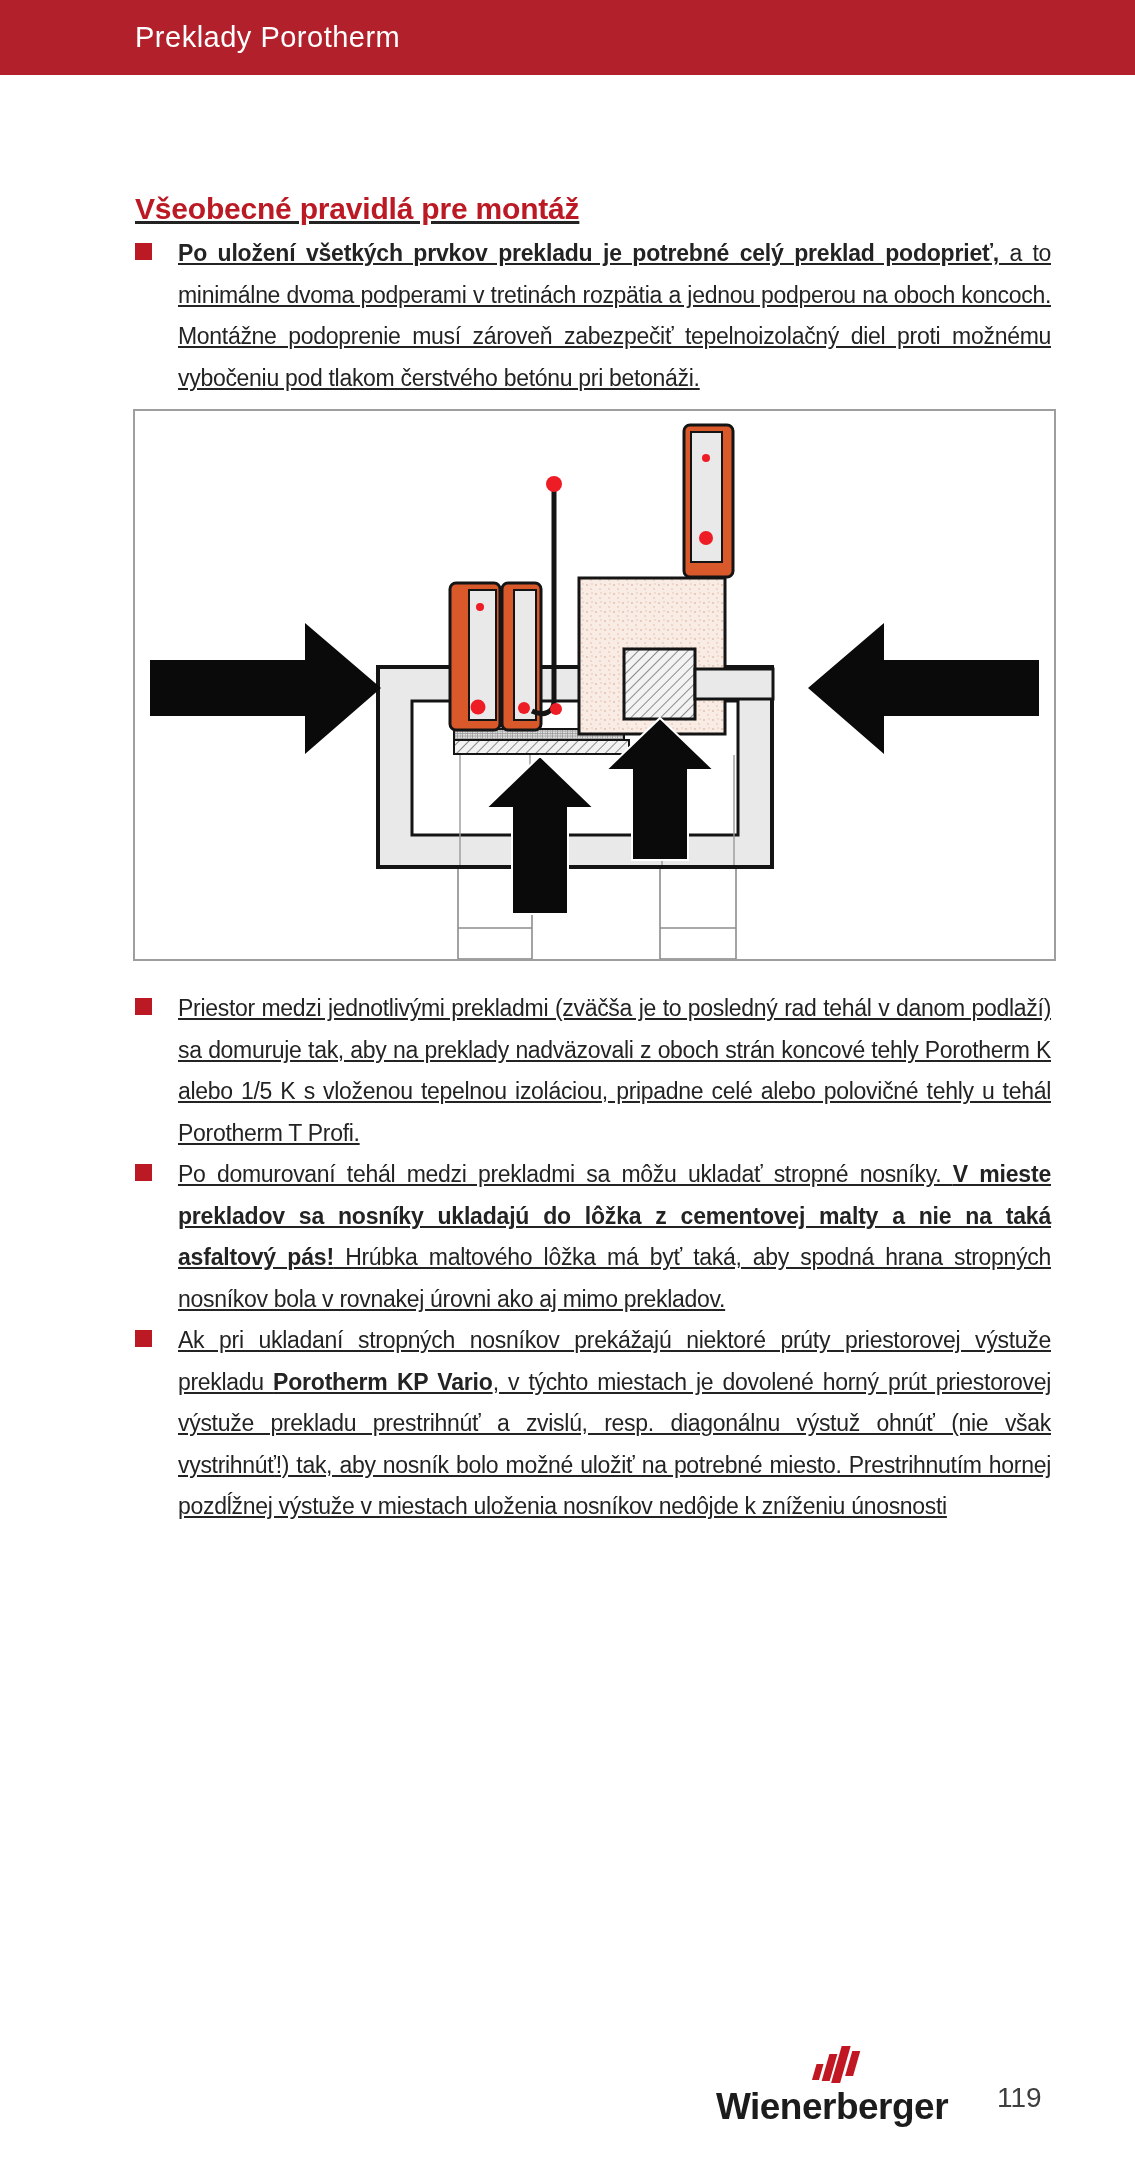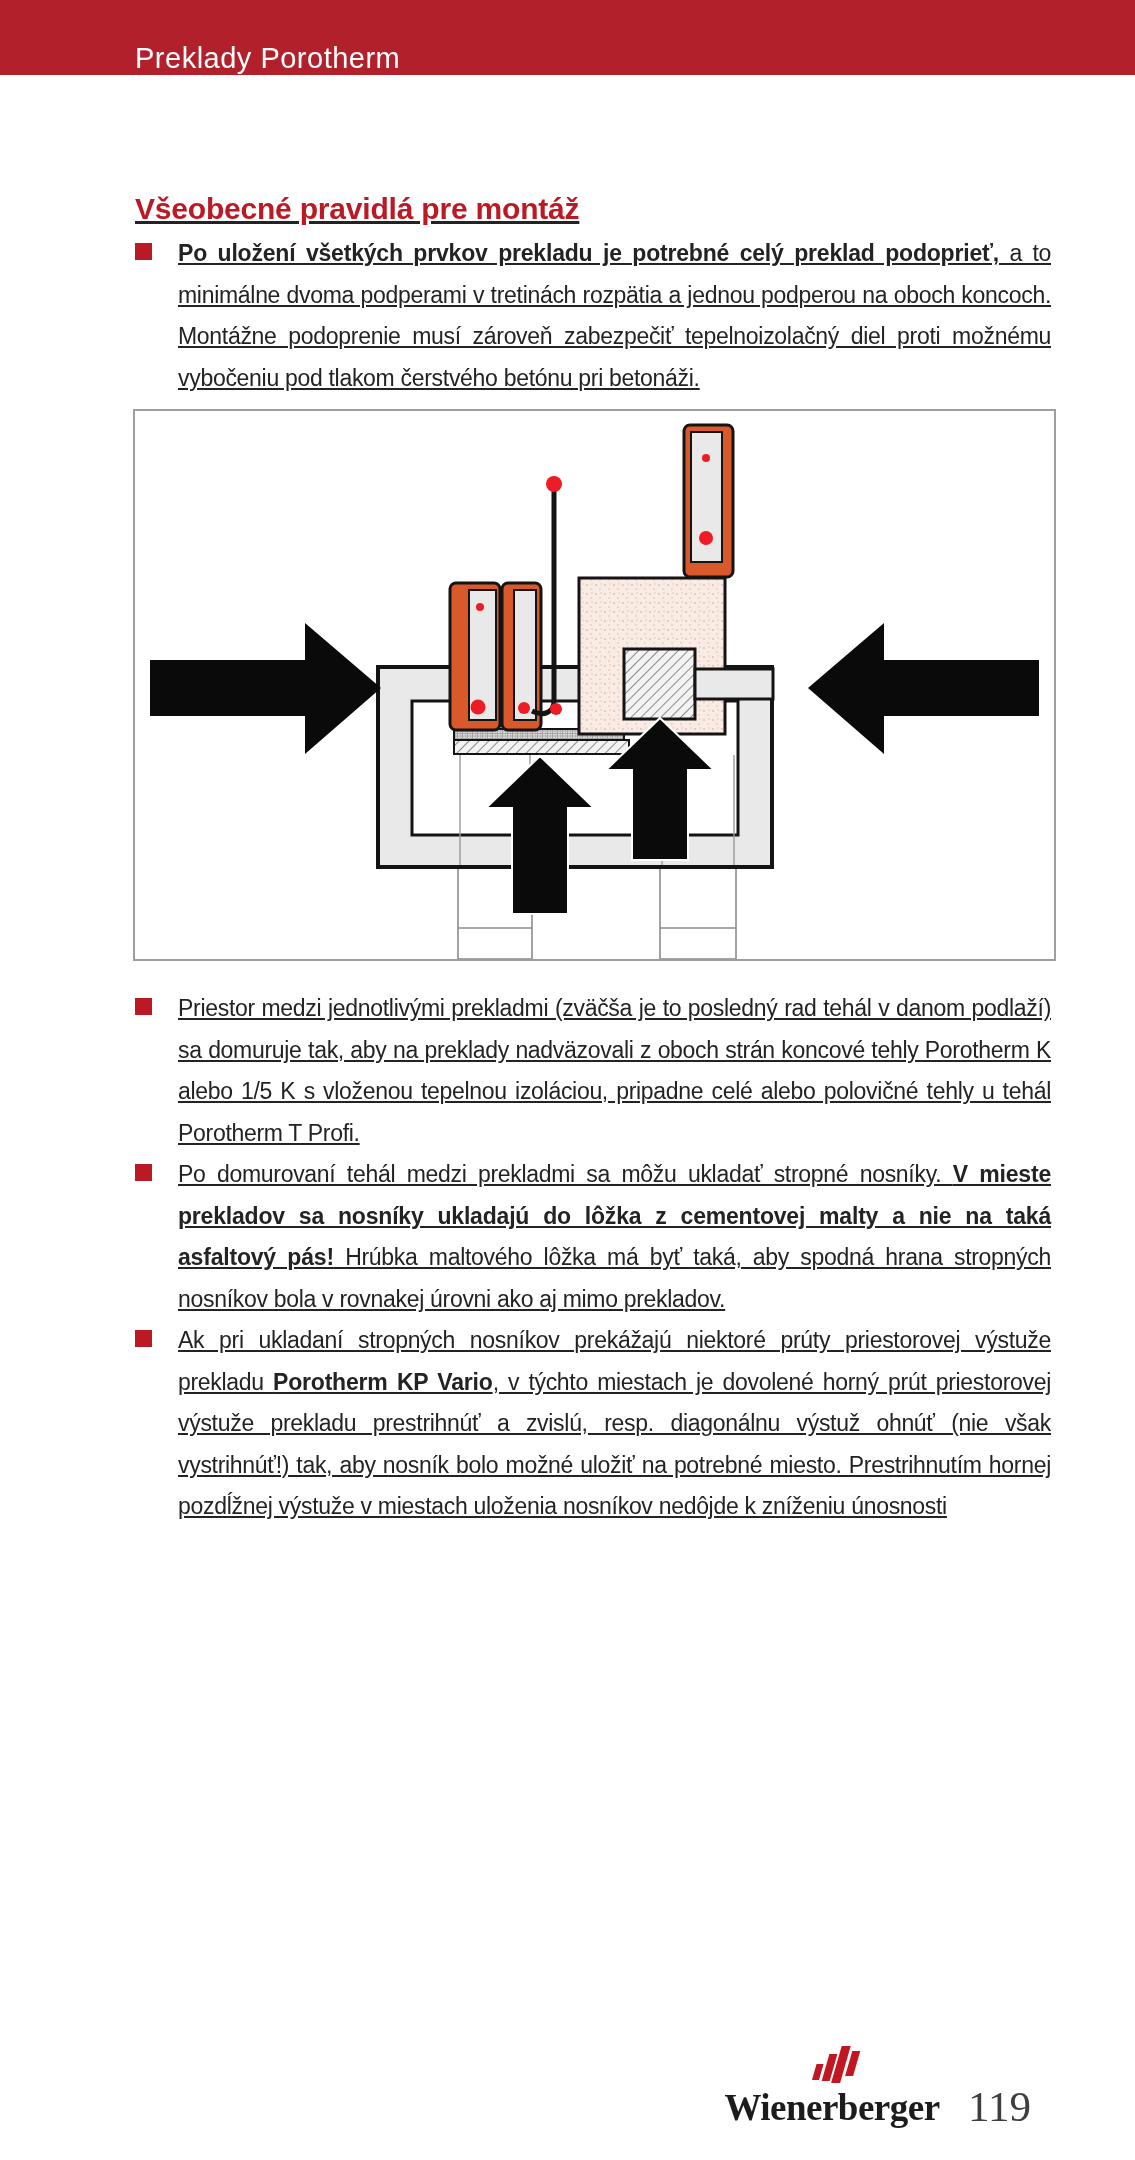--- a/index.html
+++ b/index.html
@@ -12,21 +12,21 @@
     --red-dot:#ee1c25;
   }
   html,body{margin:0;padding:0;}
   body{
     width:1135px;height:2160px;position:relative;background:#ffffff;
     font-family:"Liberation Sans", sans-serif;color:var(--text);
     overflow:hidden;
   }
   .header{
     height:75px;background:var(--header-red);
-    display:flex;align-items:flex-end;padding-left:135px;box-sizing:border-box;
+    display:flex;align-items:center;padding-left:135px;box-sizing:border-box;
   }
   .header-title{color:#ffffff;font-size:29px;letter-spacing:0.5px;}
   .content{padding:0 84px 0 135px;text-decoration:underline;}
   .section-heading{
     color:var(--accent-red);font-weight:bold;font-size:30px;
     margin:117px 0 7px 0;letter-spacing:-0.2px;
   }
   ul.bullets{list-style:none;margin:0;padding:0;}
   li.bullet{display:flex;align-items:flex-start;}
   .marker{
@@ -37,28 +37,28 @@
     margin:0;flex:1;font-size:23px;line-height:41.5px;
     text-align:justify;letter-spacing:-0.3px;
   }
   .btext b{letter-spacing:-0.2px;}
   figure{margin:0;}
   .figure-wrap{
     width:919px;margin:10px 0 27px -2px;
     border:2px solid #9e9e9e;background:#fff;
   }
   .figure-wrap svg{display:block;}
-  .footer{position:absolute;top:2022px;left:0;width:977px;height:110px;font-family:Liberation Serif, serif;}
+  .footer{position:absolute;top:2022px;left:0;width:977px;height:110px;}
   .brand{position:absolute;left:712px;top:16px;width:240px;text-align:center;}
   .logo-icon{display:block;margin:0 0 1px 90px;}
   .brand-word{
     font-weight:bold;font-size:37px;color:#1c1c1c;letter-spacing:-0.5px;
     white-space:nowrap;
   }
-  .page-num{position:absolute;left:968px;top:60px;font-size:43px;color:#3e3e3e;}
+  .page-num{position:absolute;left:997px;top:60px;font-size:28px;color:#3e3e3e;}
   .fig-black{fill:#0a0a0a;}
 </style>
 </head>
 <body>
 
 <header class="header">
   <div class="header-title">Preklady Porotherm</div>
 </header>
 
 <main class="content">

